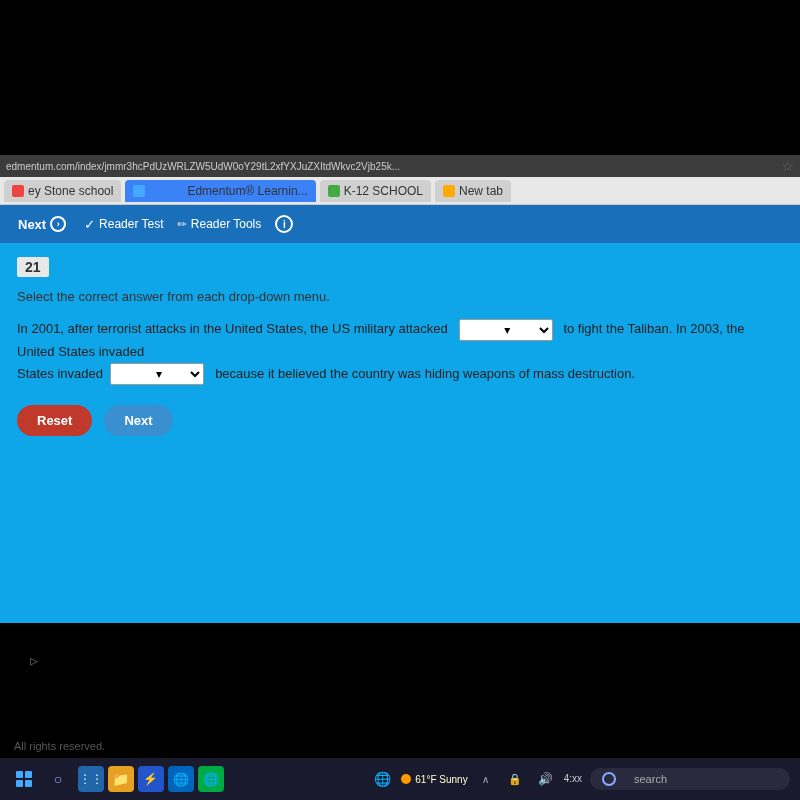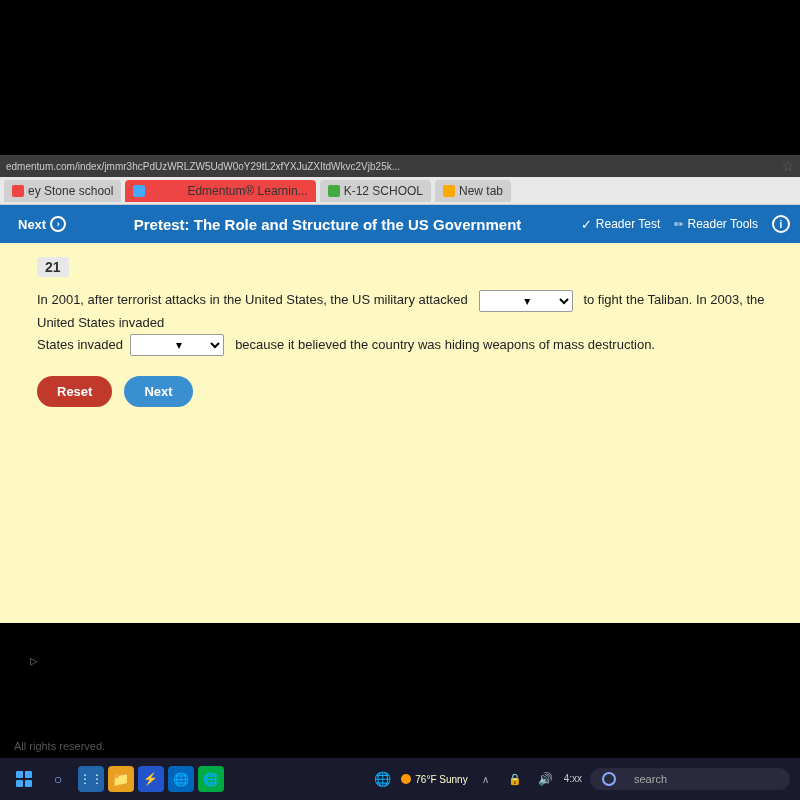--- a/index.html
+++ b/index.html
@@ -151,22 +151,22 @@
       align-items: center;
       justify-content: center;
       font-size: 10px;
       font-weight: bold;
       cursor: pointer;
     }
 
     
     .main-content {
       width: 100%;
-      background: #fef9c3;
-      padding: 14px 20px 20px 37px;
+      background: #0ea5e9;
+      padding: 14px 20px 20px 17px;
       min-height: 380px;
     }
 
     .question-number {
       font-size: 14px;
       font-weight: bold;
       color: #333;
       margin-bottom: 12px;
       background: #e8e8e8;
       display: inline-block;
@@ -371,56 +371,56 @@
 <div class="url-bar">
   <span>edmentum.com/index/jmmr3hcPdUzWRLZW5UdW0oY29tL2xfYXJuZXItdWkvc2Vjb25k...</span>
   <span class="star-icon">☆</span>
 </div>
 
 <div class="tabs-bar">
   <div class="browser-tab">
     <span class="tab-icon tab-icon-x"></span>
     <span>ey Stone school</span>
   </div>
-  <div class="browser-tab" style="background:#ef4444;gap:42px;">
+  <div class="browser-tab" style="background:#3b82f6;gap:42px;">
     <span class="tab-icon tab-icon-e"></span>
     <span>Edmentum® Learnin...</span>
   </div>
   <div class="browser-tab">
     <span class="tab-icon tab-icon-k"></span>
     <span>K-12 SCHOOL</span>
   </div>
   <div class="browser-tab">
     <span class="tab-icon tab-icon-new"></span>
     <span>New tab</span>
   </div>
 </div>
 
 <div class="app-toolbar">
   <div class="next-btn-toolbar">
     <span>Next</span>
     <div class="arrow-circle">›</div>
   </div>
-  <div class="toolbar-title">Pretest: The Role and Structure of the US Government</div>
   <div class="toolbar-right">
     <div class="submit-test-btn">
       <span style="font-size:13px;">✓</span>
       <span>Reader Test</span>
     </div>
     <div class="reader-tools-btn">
       <span style="font-size:11px;">✏</span>
       <span>Reader Tools</span>
     </div>
     <div class="info-icon">i</div>
   </div>
 </div>
 
 <div class="main-content">
   <div class="question-number">21</div>
 
+  <div class="instruction-text">Select the correct answer from each drop-down menu.</div>
 
   <div class="question-text">
     <span>In 2001, after terrorist attacks in the United States, the US military attacked</span>
     <span>&nbsp;</span>
     <select class="dropdown-inline">
       <option value="">&nbsp;&nbsp;&nbsp;&nbsp;&nbsp;&nbsp;&nbsp;&nbsp;&nbsp;&nbsp; ▾</option>
       <option value="afghanistan">Afghanistan</option>
       <option value="iraq">Iraq</option>
       <option value="iran">Iran</option>
       <option value="pakistan">Pakistan</option>
@@ -478,21 +478,21 @@
     </div>
     <div class="tbar-icon" style="background:#00aa44;">
       <span style="font-size:13px;">🌐</span>
     </div>
   </div>
 
   <div class="taskbar-icons">
     <div class="taskbar-icon" style="color:#4af;">🌐</div>
     <div class="weather-info">
       <div class="weather-dot"></div>
-      <span>76°F Sunny</span>
+      <span>61°F Sunny</span>
     </div>
     <div class="taskbar-icon" style="color:#aaa;font-size:10px;">∧</div>
     <div class="taskbar-icon" style="font-size:11px;">🔒</div>
     <div class="taskbar-icon" style="font-size:12px;">🔊</div>
     <div class="taskbar-clock">
       <div>4:xx</div>
     </div>
   </div>
 
   <div class="taskbar-search">

